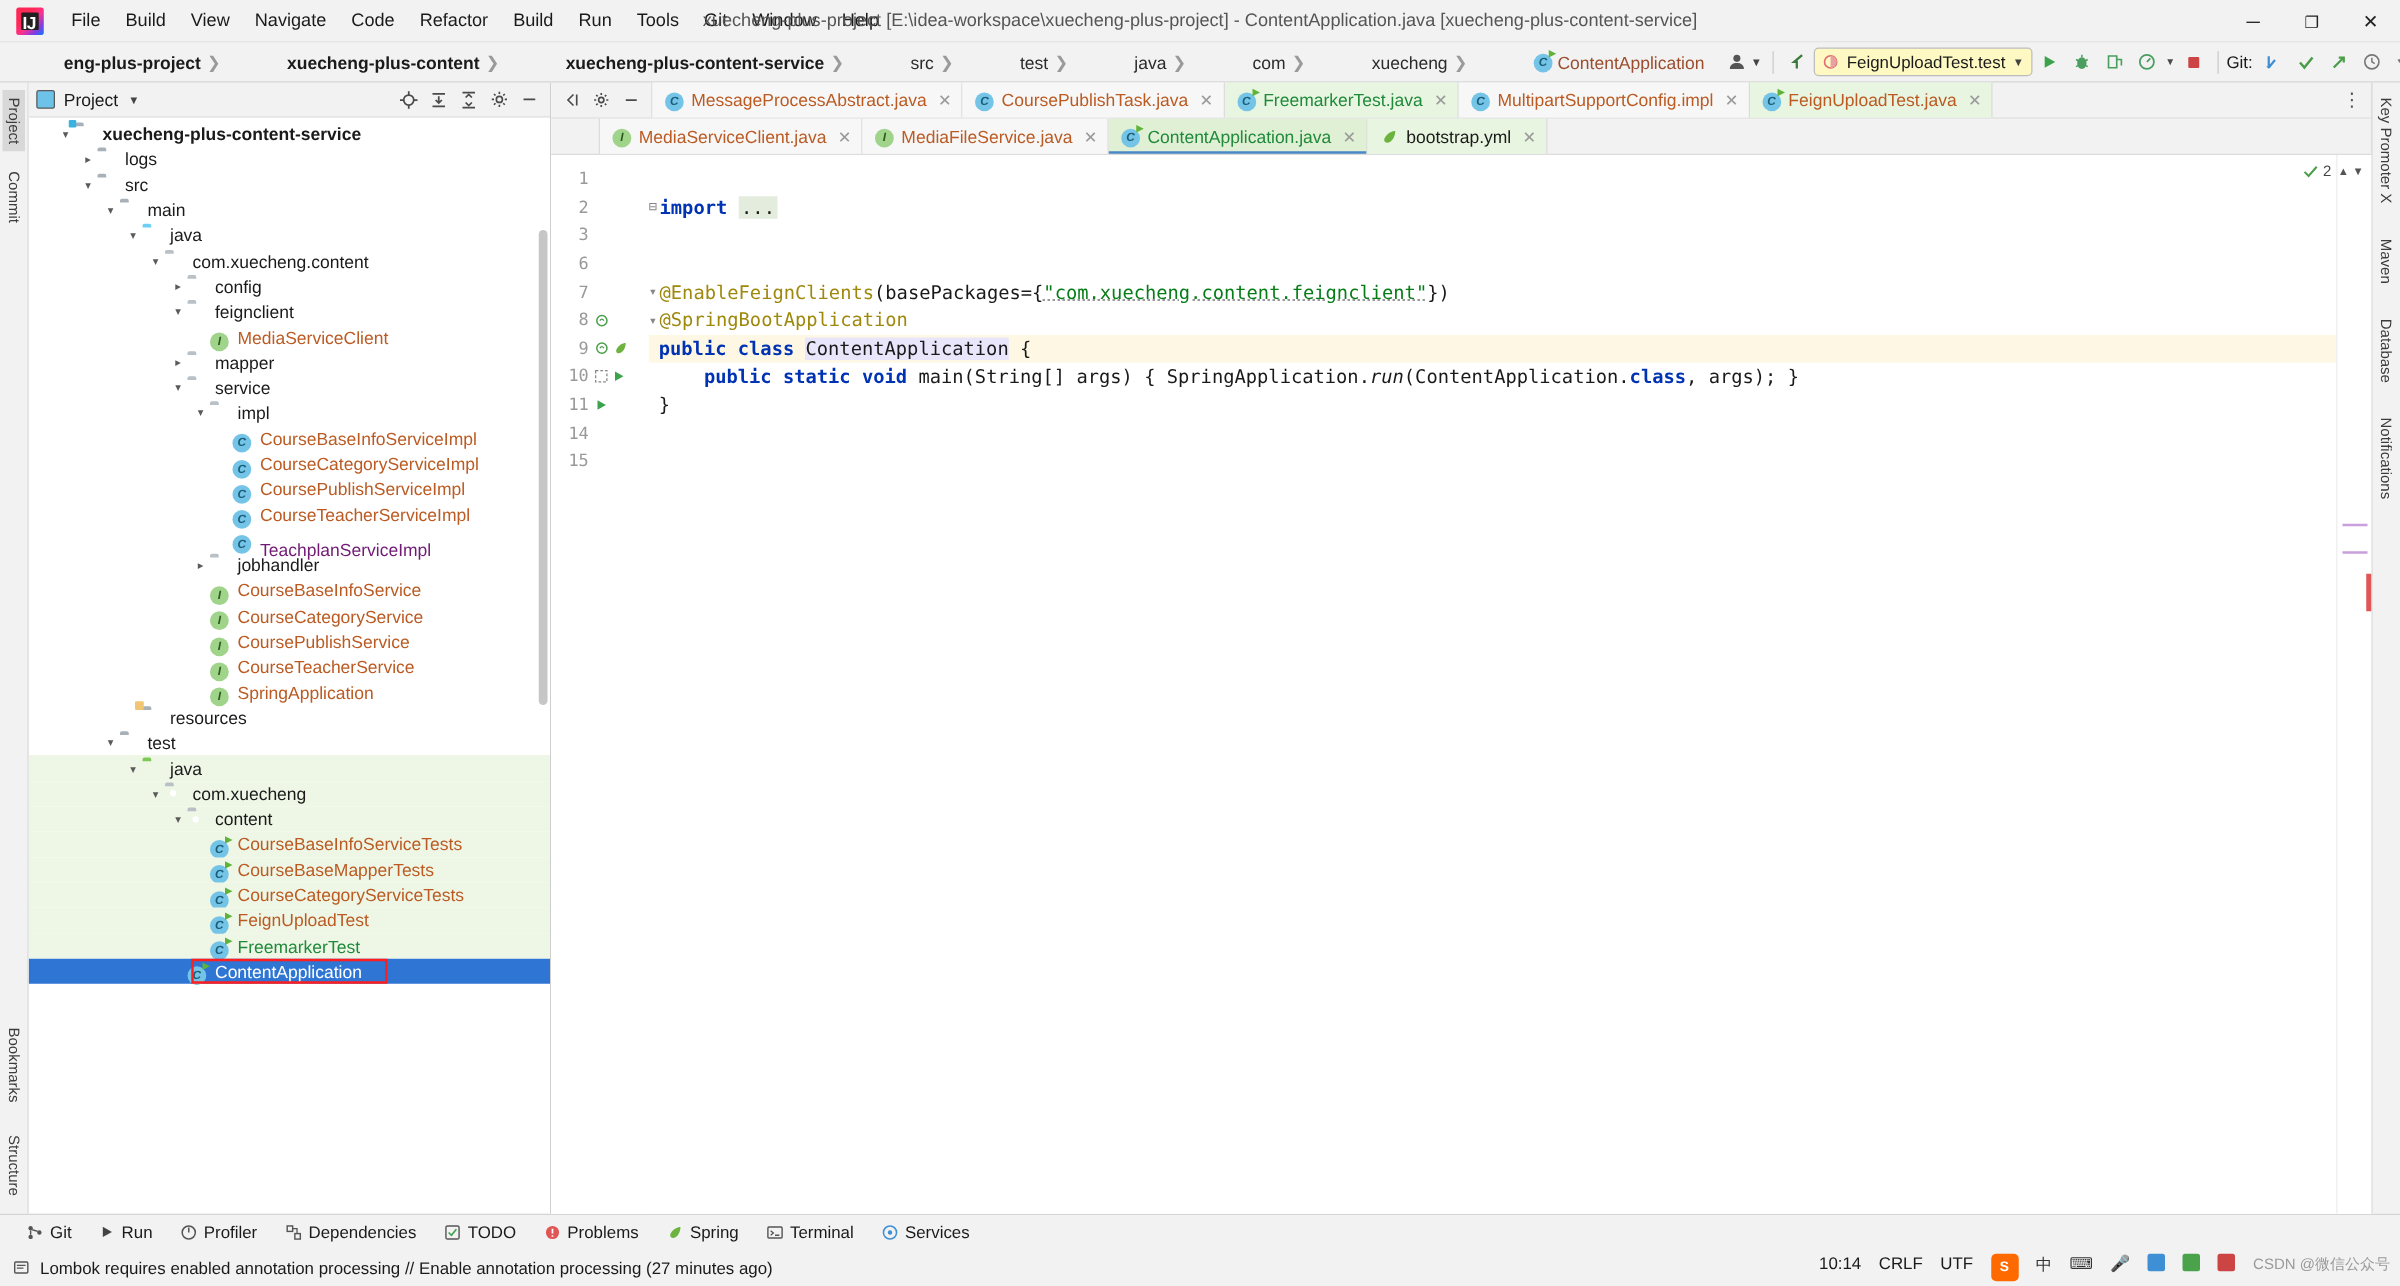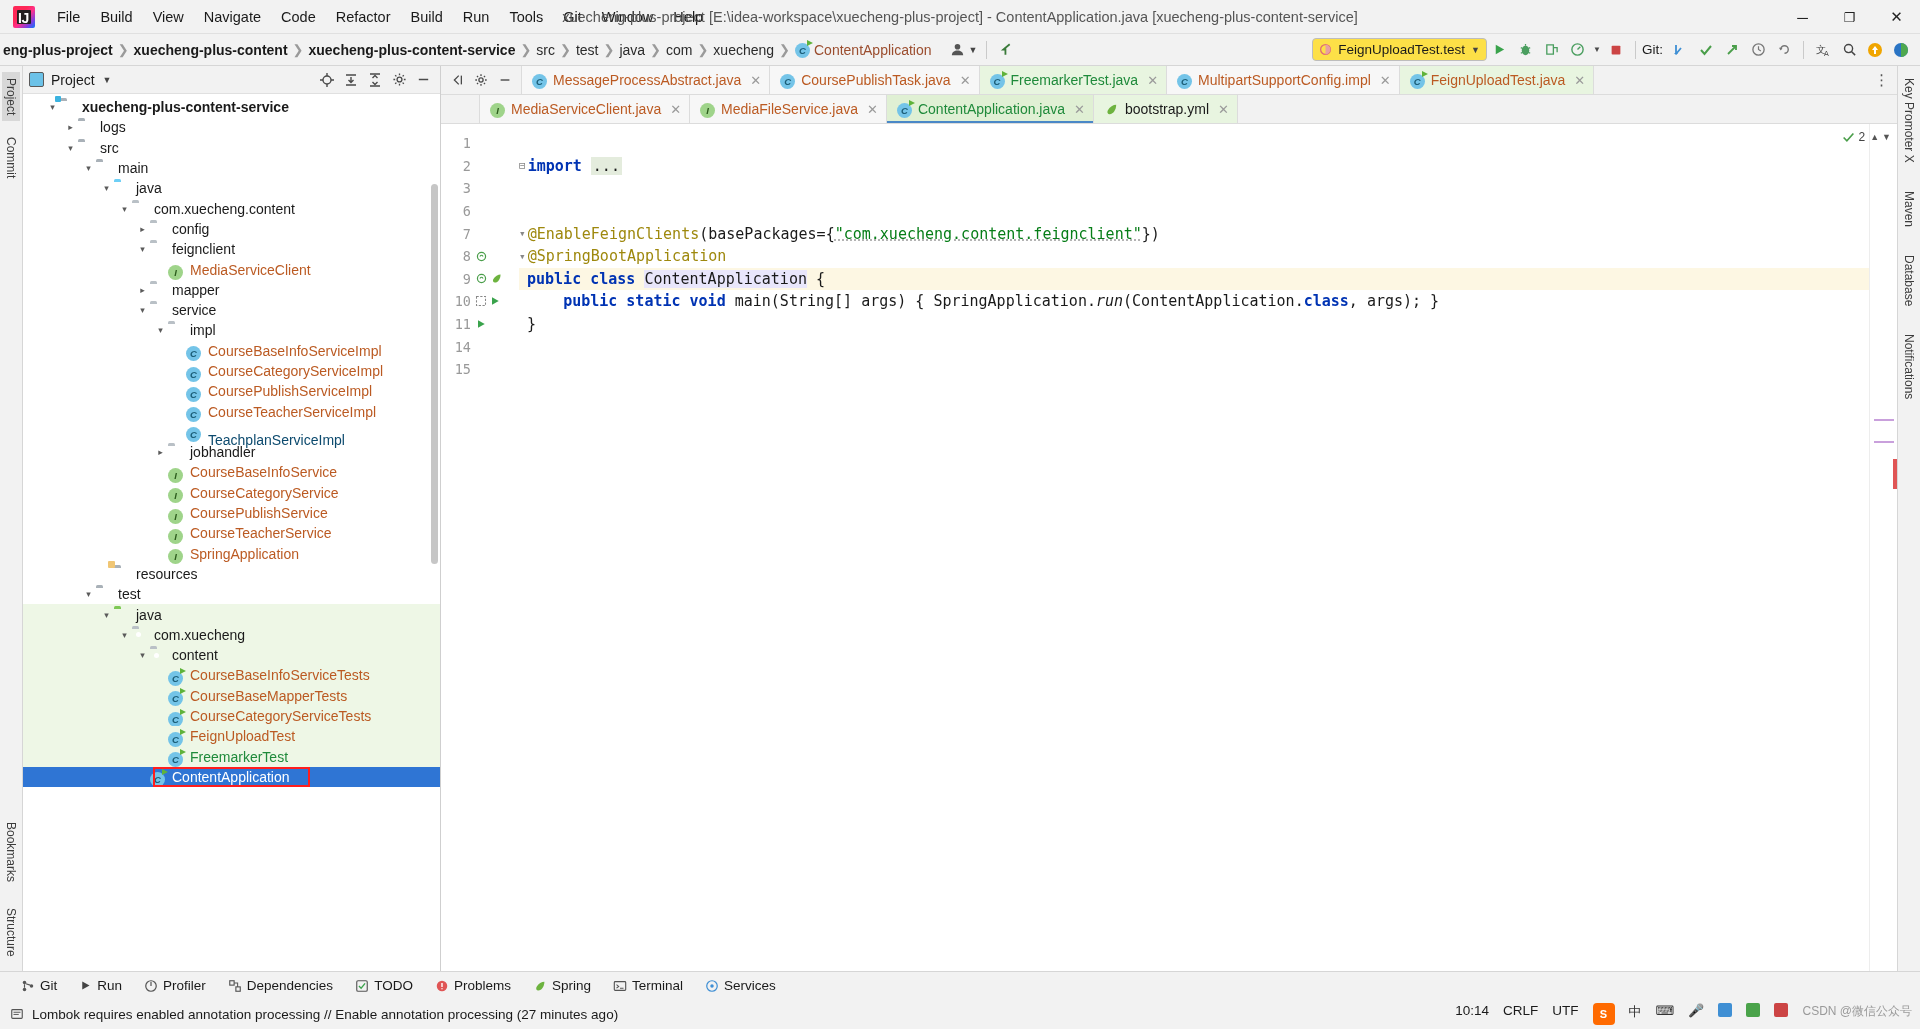--- a/index.html
+++ b/index.html
@@ -32,31 +32,31 @@
   }
   .win-btns { position: absolute; right: 0; top: 0; height: 34px; display: flex; }
   .win-btns div { width: 47px; height: 34px; display:flex; align-items:center; justify-content:center; font-size: 15px; color:#222; }
 
   
   .navbar {
     height: 32px; background: #f2f2f2; display: flex; align-items: center;
     border-bottom: 1px solid #d6d6d6; flex: none; padding-left: 0px; position: relative;
   }
   .crumbs { display: flex; align-items: center; overflow: hidden; flex: none; }
-  .crumb { font-size: 14px; color: #1a1a1a; padding: 2px 3px; white-space: nowrap; display:flex; align-items:center; gap:4px;}
+  .crumb { font-size: 14px; color: #1a1a1a; padding: 2px 3px; white-space: nowrap; display:flex; align-items:center; gap:4px;margin-left:48px;}
   .crumb.bold { font-weight: bold; }
   .crumb.dim { color: #2b2b2b; }
   .crumb.cls { color: #9b4d2e; }
   .sep { color: #9a9a9a; font-size: 13px; padding: 0 2px; }
   .navbar-right { margin-left: auto; display: flex; align-items: center; gap: 0px; padding-right: 6px; }
   .tb-ico { width: 26px; height: 26px; display: flex; align-items: center; justify-content: center; color: #4a4a4a; font-size: 13px; }
   .vbar { width: 1px; height: 18px; background: #cacaca; margin: 0 6px; }
   .runcfg {
     display: flex; align-items: center; gap: 6px; border: 1px solid #bdbdbd; border-radius: 4px;
-    height: 23px; padding: 0 6px 0 6px; background: #fde047; font-size: 13.5px; color: #1a1a1a; white-space: nowrap;
+    height: 23px; padding: 0 6px 0 6px; background: #fef9c3; font-size: 13.5px; color: #1a1a1a; white-space: nowrap;
   }
   .git-label { font-size: 13.5px; color:#1a1a1a; margin-right:4px; }
 
   
   .main { flex: 1; display: flex; min-height: 0; }
 
   
   .leftstrip { width: 23px; background:#f2f2f2; border-right:1px solid #d6d6d6; display:flex; flex-direction:column;
     align-items:center; padding-top:6px; flex:none; }
   .vtab { writing-mode: vertical-rl; text-orientation: mixed; font-size: 12px; color:#3c3c3c; padding:6px 2px; white-space:nowrap;}
@@ -503,21 +503,21 @@
           <div class="row">
             <div style="width: 148px; flex: 0 0 auto;"></div>
             <div class="arw"></div>
             <span class="ico"><span class="ci c">C</span></span>
             <span class="lbl" style="color: rgb(187, 90, 34);">CourseTeacherServiceImpl</span>
           </div>
           <div class="row">
             <div style="width: 148px; flex: 0 0 auto;"></div>
             <div class="arw"></div>
             <span class="ico"><span class="ci c">C</span></span>
-            <span class="lbl" style="color: #0c4a6e; margin-top: 16px;">TeachplanServiceImpl</span>
+            <span class="lbl" style="color: #701a75; margin-top: 16px;">TeachplanServiceImpl</span>
           </div>
           <div class="row">
             <div style="width: 130px; flex: 0 0 auto;"></div>
             <div class="arw">▸</div>
             <span class="ico"><span class="f-pkg"></span></span>
             <span class="lbl">jobhandler</span>
           </div>
           <div class="row">
             <div style="width: 130px; flex: 0 0 auto;"></div>
             <div class="arw"></div>

